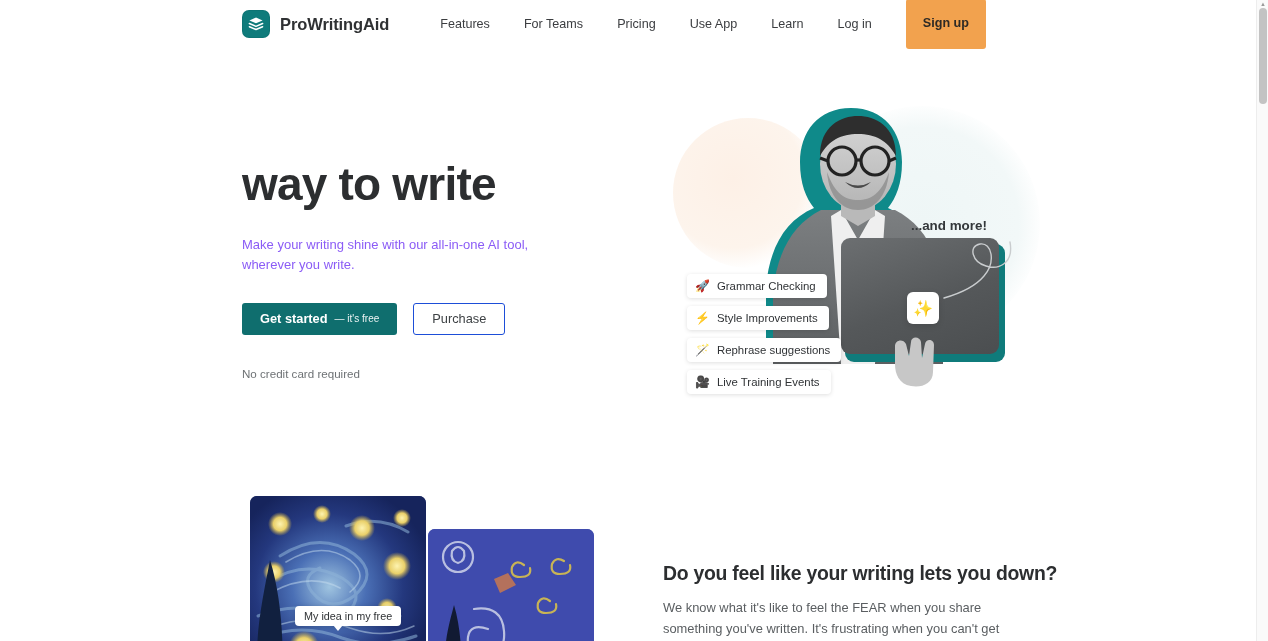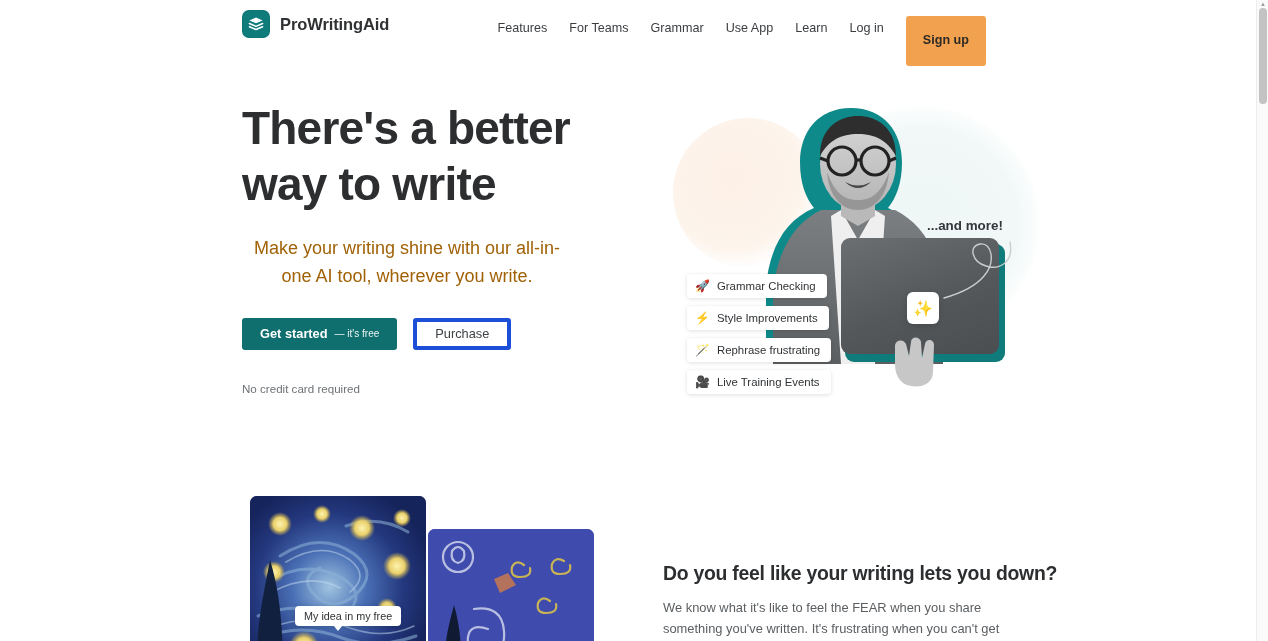--- a/index.html
+++ b/index.html
@@ -48,23 +48,22 @@
     color: #2f3133;
     letter-spacing: -0.1px;
     white-space: nowrap;
   }
 
   .nav {
     position: absolute;
     right: 270px; top: 0;
     height: 48px;
     display: flex;
-    align-items: flex-start;
-    gap: 0px;
-    margin-top: 16px;
+    align-items: center;
+    gap: 12px;
   }
   .nav-link {
     font-size: 12.6px;
     color: #3b3d40;
     text-decoration: none;
     padding: 6px 11px;
     white-space: nowrap;
     line-height: 1;
     cursor: pointer;
   }
@@ -97,25 +96,24 @@
   }
   .hero-title {
     font-size: 46px;
     line-height: 1.22;
     font-weight: 700;
     color: #2c2e30;
     letter-spacing: -0.8px;
   }
   .hero-sub {
     margin-top: 23px;
-    font-size: 18px;
+    font-size: 13px;
     line-height: 1.52;
-    color: #a16207;
+    color: #8b5cf6;
     max-width: 330px;
-    text-align: center;
   }
   .hero-buttons {
     margin-top: 28px;
     display: flex;
     align-items: center;
     gap: 16px;
   }
   .btn-primary {
     background: #0f6e6e;
     color: #ffffff;
@@ -133,21 +131,21 @@
   }
   .btn-primary .note {
     font-weight: 400;
     font-size: 10px;
     margin-left: 7px;
     opacity: .92;
   }
   .btn-secondary {
     background: #ffffff;
     color: #3e4245;
-    border: 4px solid #1d4ed8;
+    border: 1px solid #1d4ed8;
     border-radius: 3px;
     padding: 0 18px;
     height: 32px;
     font-size: 12.8px;
     cursor: pointer;
     white-space: nowrap;
     display: inline-flex;
     align-items: center;
     font-family: "Liberation Sans", sans-serif;
   }
@@ -207,21 +205,21 @@
     font-size: 16px;
   }
   .lasso {
     position: absolute;
     left: 255px; top: 140px;
     width: 110px; height: 80px;
     pointer-events: none;
   }
   .and-more {
     position: absolute;
-    left: 272px; top: 122px;
+    left: 256px; top: 122px;
     font-size: 13.4px;
     font-weight: 600;
     color: #33373a;
     white-space: nowrap;
   }
   .feature-list {
     position: absolute;
     left: 32px; top: 178px;
     display: flex;
     flex-direction: column;
@@ -353,34 +351,34 @@
           <path d="M3.2 11.4 L12 15.2 L20.8 11.4" fill="none" stroke="#ffffff" stroke-width="2.1" stroke-linecap="round" stroke-linejoin="round"></path>
           <path d="M3.2 15.6 L12 19.4 L20.8 15.6" fill="none" stroke="#ffffff" stroke-width="2.1" stroke-linecap="round" stroke-linejoin="round"></path>
         </svg>
       </span>
       <span class="brand-name">ProWritingAid</span>
     </a>
 
     <nav class="nav">
       <a class="nav-link" href="#">Features</a>
       <a class="nav-link" href="#">For Teams</a>
-      <a class="nav-link" href="#">Grammar</a>
+      <a class="nav-link" href="#">Pricing</a>
       <a class="nav-link" href="#">Use App</a>
       <a class="nav-link" href="#">Learn</a>
       <a class="nav-link" href="#">Log in</a>
       <button class="nav-cta">Sign up</button>
     </nav>
 
   </header>
 
   <section class="hero">
 
     <div class="hero-copy">
       <h1 class="hero-title">
-        <span>There's a better</span><br>
+        <br>
         <span>way to write</span>
       </h1>
       <p class="hero-sub">Make your writing shine with our all-in-one AI tool, wherever you write.</p>
 
       <div class="hero-buttons">
         <button class="btn-primary">
           <span>Get started</span>
           <span class="note">— it's free</span>
         </button>
         <button class="btn-secondary">Purchase</button>
@@ -450,21 +448,21 @@
         <div class="feature-chip">
           <span class="fc-icon">🚀</span>
           <span class="fc-label">Grammar Checking</span>
         </div>
         <div class="feature-chip">
           <span class="fc-icon">⚡</span>
           <span class="fc-label">Style Improvements</span>
         </div>
         <div class="feature-chip">
           <span class="fc-icon">🪄</span>
-          <span class="fc-label">Rephrase frustrating</span>
+          <span class="fc-label">Rephrase suggestions</span>
         </div>
         <div class="feature-chip">
           <span class="fc-icon">🎥</span>
           <span class="fc-label">Live Training Events</span>
         </div>
       </div>
 
     </div>
   </section>
 

